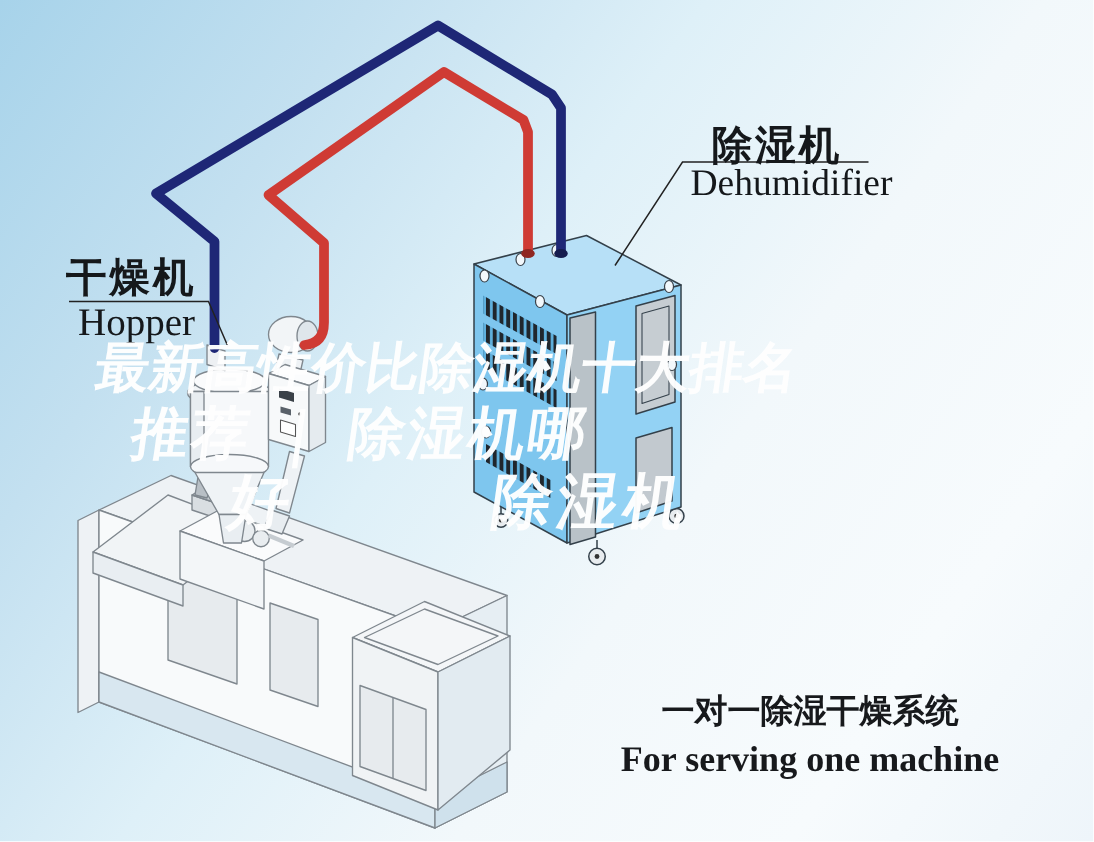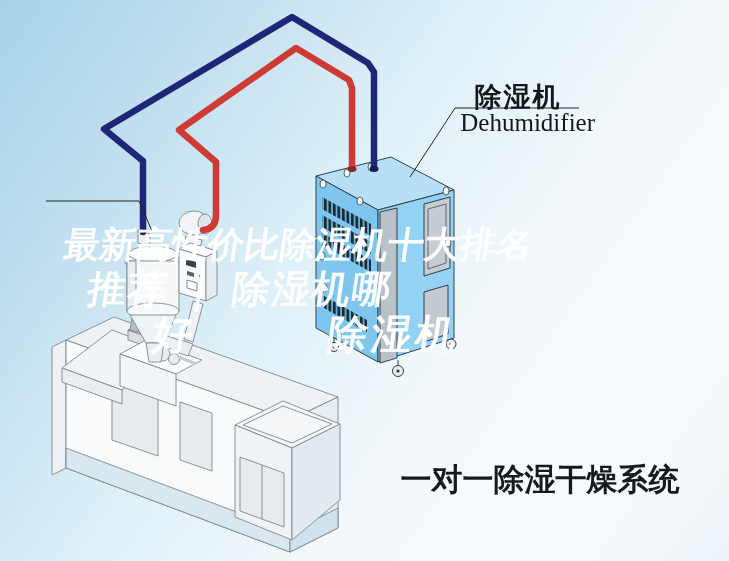--- a/index.html
+++ b/index.html
@@ -6,21 +6,21 @@
   .canvas{
     position:relative;width:729px;height:561px;overflow:hidden;
     background:linear-gradient(125deg,#a7d3ea 0%,#c3e0f0 22%,#def0f8 42%,#f2f8fb 62%,#f7fbfd 82%,#eef5fa 100%);
     font-family:"Liberation Sans","DejaVu Sans",sans-serif;
   }
   .scene{position:absolute;left:0;top:0;width:729px;height:561px;}
   .lbl{position:absolute;color:#15181b;white-space:nowrap;}
   .lbl-cn{font-weight:700;letter-spacing:2px;}
   .lbl-en{font-family:"Liberation Serif","DejaVu Serif",serif;font-weight:400;}
   .caption-cn{position:absolute;left:398px;top:459px;width:284px;text-align:center;
-    font-size:31px;font-weight:700;color:#17191c;letter-spacing:0px;white-space:nowrap;}
+    font-size:22px;font-weight:700;color:#17191c;letter-spacing:0px;white-space:nowrap;}
   .caption-en{position:absolute;left:398px;top:494px;width:284px;text-align:center;
     font-family:"Liberation Serif","DejaVu Serif",serif;font-weight:700;font-size:24px;color:#17191c;white-space:nowrap;}
   .wm{position:absolute;color:#ffffff;opacity:.97;font-weight:700;
     transform:skewX(-8deg);white-space:nowrap;}
   .wm1{left:64px;top:221px;font-size:36px;letter-spacing:0;}
   .wm2{left:88px;top:264px;font-size:38px;letter-spacing:2px;}
   .wm3a{left:153px;top:307px;font-size:40px;}
   .wm3b{left:328px;top:307px;font-size:40px;letter-spacing:4px;}
 </style>
 </head>
@@ -143,24 +143,27 @@
       <ellipse cx="374" cy="169" rx="4.5" ry="3" fill="#151c4e" stroke="none"></ellipse>
       <ellipse cx="352" cy="169" rx="4.5" ry="3" fill="#8f2722" stroke="none"></ellipse>
     </g>
 
     <g stroke="#222" stroke-width="1" fill="none">
       <path d="M46 201 L139 201 L152 231"></path>
       <path d="M579 108 L455 108 L410 177"></path>
     </g>
   </svg>
 
+  <div class="lbl lbl-cn" style="left:44px;top:167px;font-size:27px;">干燥机</div>
+  <div class="lbl lbl-en" style="left:52px;top:200px;font-size:26px;">Hopper</div>
 
   <div class="lbl lbl-cn" style="left:456px;top:79px;width:124px;text-align:center;font-size:27px;">除湿机</div>
   <div class="lbl lbl-en" style="left:450px;top:109px;width:145px;text-align:right;font-size:25px;">Dehumidifier</div>
 
   <div class="caption-cn">一对一除湿干燥系统</div>
+  <div class="caption-en">For serving one machine</div>
 
   <div class="wm wm1">最新高性价比除湿机十大排名</div>
   <div class="wm wm2">推荐 ｜ 除湿机哪</div>
   <div class="wm wm3a">好</div>
   <div class="wm wm3b">除湿机</div>
 
 </div>
 
 </body></html>

